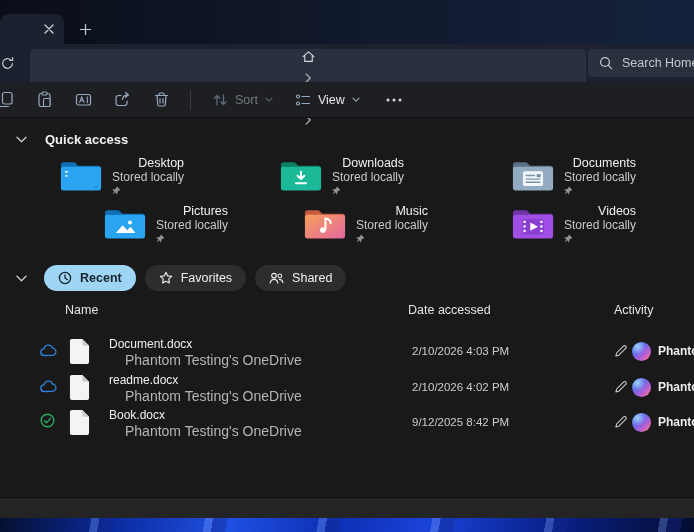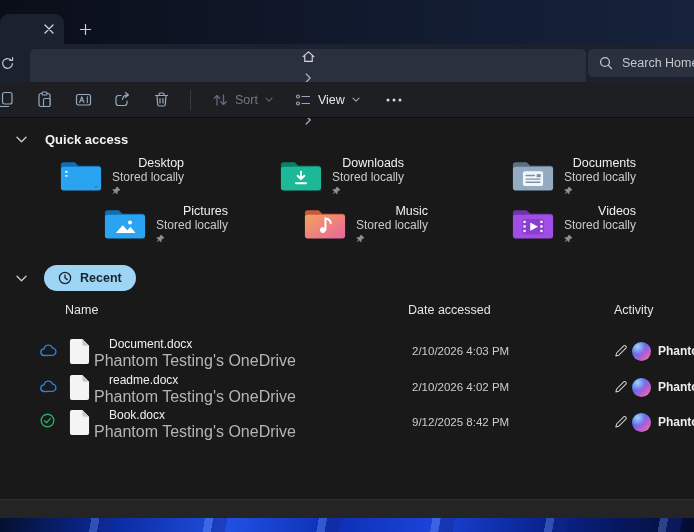--- a/index.html
+++ b/index.html
@@ -66,21 +66,21 @@
 
   .thead { position:absolute; top:303px; left:0; width:694px; height:18px; }
   .th { position:absolute; font-size:12.5px; color:#e4e4e4; cursor:pointer; }
   .th-name { left:65px; } .th-date { left:408px; } .th-activity { left:614px; }
 
   .row { position:absolute; left:30px; width:664px; height:36px; cursor:pointer; border-radius:4px; }
   .row-1 { top:334px; } .row-2 { top:370px; } .row-3 { top:405px; }
   .sync { position:absolute; left:10px; top:10px; }
   .fpage { position:absolute; left:39px; top:4px; }
   .r-name { position:absolute; left:79px; top:3px; font-size:12px; color:#f0f0f0; }
-  .r-loc  { position:absolute; left:64px; top:18px; font-size:16px; color:#b5b5b5; }
+  .r-loc  { position:absolute; left:95px; top:18px; font-size:14px; color:#b5b5b5; }
   .r-date { position:absolute; left:382px; top:11px; font-size:11.5px; color:#cdcdcd; }
   .r-pencil { position:absolute; left:584px; top:10px; }
   .avatar { position:absolute; left:602px; top:8px; width:19px; height:19px; border-radius:50%;
     background:radial-gradient(circle at 30% 25%,#9fd0ff 0%,rgba(159,208,255,0) 40%),
       linear-gradient(135deg,#3f8de8 0%,#6b6ae6 40%,#b05fd8 65%,#ef6fa0 88%,#f2918a 100%); }
   .r-activity { position:absolute; left:628px; top:10px; font-size:12px; font-weight:bold; color:#ededed;
     white-space:nowrap; }
 
   .statusbar { position:absolute; top:499px; left:0; width:694px; height:19px; background:#242424;
     border-top:1px solid #2e2e2e; }
@@ -393,20 +393,39 @@
     </button>
     <button class="pill active">
       <span>
           <svg width="14" height="14" viewBox="0 0 14 14">
             <circle cx="7" cy="7" r="5.6" fill="none" stroke="#16242e" stroke-width="1.3"></circle>
             <path d="M7 3.8V7l2.3 1.6" fill="none" stroke="#16242e" stroke-width="1.3" stroke-linecap="round"></path>
           </svg>
         </span>
       <span class="pill-lbl">Recent</span>
     </button>
+    <button class="pill">
+      <span>
+          <svg width="14" height="14" viewBox="0 0 14 14">
+            <path d="M7 1.3l1.7 3.6 3.9.5-2.9 2.7.7 3.9L7 10.2 3.6 12l.7-3.9L1.4 5.4l3.9-.5z" fill="none" stroke="#e9e9e9" stroke-width="1.2" stroke-linejoin="round"></path>
+          </svg>
+        </span>
+      <span class="pill-lbl">Favorites</span>
+    </button>
+    <button class="pill">
+      <span>
+          <svg width="15" height="14" viewBox="0 0 15 14">
+            <circle cx="5" cy="4.6" r="2.3" fill="none" stroke="#e9e9e9" stroke-width="1.2"></circle>
+            <path d="M1.2 12c.4-2.4 1.9-3.7 3.8-3.7S8.4 9.6 8.8 12" fill="none" stroke="#e9e9e9" stroke-width="1.2" stroke-linecap="round"></path>
+            <circle cx="10.8" cy="4.9" r="1.9" fill="none" stroke="#e9e9e9" stroke-width="1.1"></circle>
+            <path d="M10.3 8.4c2 0 3.2 1.2 3.6 3.2" fill="none" stroke="#e9e9e9" stroke-width="1.1" stroke-linecap="round"></path>
+          </svg>
+        </span>
+      <span class="pill-lbl">Shared</span>
+    </button>
   </div>
 
   <div class="thead">
     <span class="th th-name">Name</span>
     <span class="th th-date">Date accessed</span>
     <span class="th th-activity">Activity</span>
   </div>
 
   <div class="row row-1">
     <span class="sync">

